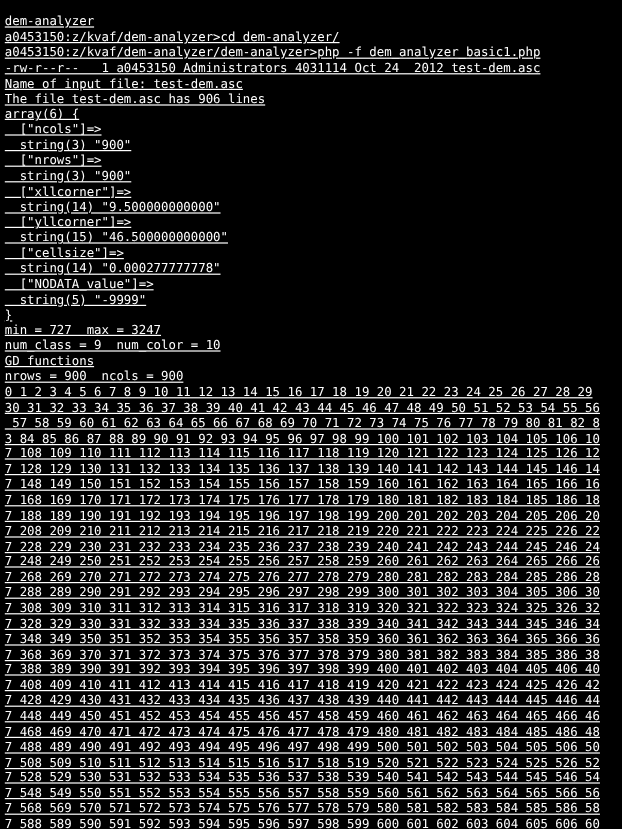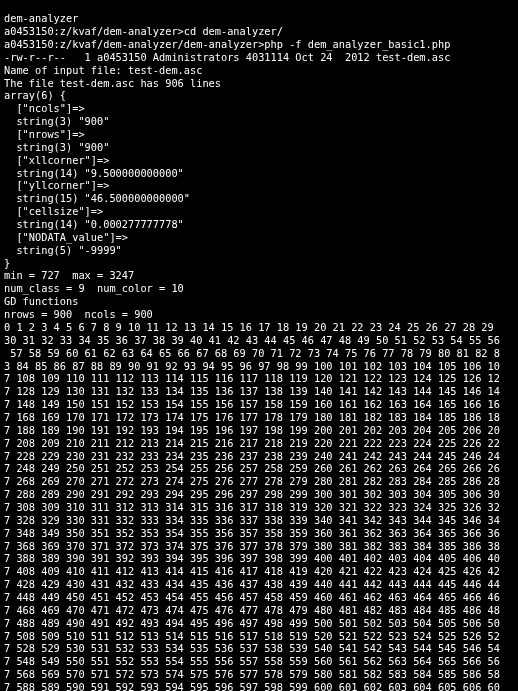--- a/index.html
+++ b/index.html
@@ -15,18 +15,18 @@
     overflow: hidden;
   }
   .terminal {
     padding: 2px 4px;
     white-space: pre;
     overflow: hidden;
     width: 518px;
     height: 691px;
     box-sizing: border-box;
   }
-  .line { display: block; }
+  .line { display: block; text-decoration: underline; }
 </style>
 </head>
 <body>
 
 <pre class="terminal"><span class="line">dem-analyzer</span><span class="line">a0453150:z/kvaf/dem-analyzer&gt;cd dem-analyzer/</span><span class="line">a0453150:z/kvaf/dem-analyzer/dem-analyzer&gt;php -f dem_analyzer_basic1.php</span><span class="line">-rw-r--r--   1 a0453150 Administrators 4031114 Oct 24  2012 test-dem.asc</span><span class="line">Name of input file: test-dem.asc</span><span class="line">The file test-dem.asc has 906 lines</span><span class="line">array(6) {</span><span class="line">  ["ncols"]=&gt;</span><span class="line">  string(3) "900"</span><span class="line">  ["nrows"]=&gt;</span><span class="line">  string(3) "900"</span><span class="line">  ["xllcorner"]=&gt;</span><span class="line">  string(14) "9.500000000000"</span><span class="line">  ["yllcorner"]=&gt;</span><span class="line">  string(15) "46.500000000000"</span><span class="line">  ["cellsize"]=&gt;</span><span class="line">  string(14) "0.000277777778"</span><span class="line">  ["NODATA_value"]=&gt;</span><span class="line">  string(5) "-9999"</span><span class="line">}</span><span class="line">min = 727  max = 3247</span><span class="line">num_class = 9  num_color = 10</span><span class="line">GD functions</span><span class="line">nrows = 900  ncols = 900</span><span class="line">0 1 2 3 4 5 6 7 8 9 10 11 12 13 14 15 16 17 18 19 20 21 22 23 24 25 26 27 28 29</span><span class="line">30 31 32 33 34 35 36 37 38 39 40 41 42 43 44 45 46 47 48 49 50 51 52 53 54 55 56</span><span class="line"> 57 58 59 60 61 62 63 64 65 66 67 68 69 70 71 72 73 74 75 76 77 78 79 80 81 82 8</span><span class="line">3 84 85 86 87 88 89 90 91 92 93 94 95 96 97 98 99 100 101 102 103 104 105 106 10</span><span class="line">7 108 109 110 111 112 113 114 115 116 117 118 119 120 121 122 123 124 125 126 12</span><span class="line">7 128 129 130 131 132 133 134 135 136 137 138 139 140 141 142 143 144 145 146 14</span><span class="line">7 148 149 150 151 152 153 154 155 156 157 158 159 160 161 162 163 164 165 166 16</span><span class="line">7 168 169 170 171 172 173 174 175 176 177 178 179 180 181 182 183 184 185 186 18</span><span class="line">7 188 189 190 191 192 193 194 195 196 197 198 199 200 201 202 203 204 205 206 20</span><span class="line">7 208 209 210 211 212 213 214 215 216 217 218 219 220 221 222 223 224 225 226 22</span><span class="line">7 228 229 230 231 232 233 234 235 236 237 238 239 240 241 242 243 244 245 246 24</span><span class="line">7 248 249 250 251 252 253 254 255 256 257 258 259 260 261 262 263 264 265 266 26</span><span class="line">7 268 269 270 271 272 273 274 275 276 277 278 279 280 281 282 283 284 285 286 28</span><span class="line">7 288 289 290 291 292 293 294 295 296 297 298 299 300 301 302 303 304 305 306 30</span><span class="line">7 308 309 310 311 312 313 314 315 316 317 318 319 320 321 322 323 324 325 326 32</span><span class="line">7 328 329 330 331 332 333 334 335 336 337 338 339 340 341 342 343 344 345 346 34</span><span class="line">7 348 349 350 351 352 353 354 355 356 357 358 359 360 361 362 363 364 365 366 36</span><span class="line">7 368 369 370 371 372 373 374 375 376 377 378 379 380 381 382 383 384 385 386 38</span><span class="line">7 388 389 390 391 392 393 394 395 396 397 398 399 400 401 402 403 404 405 406 40</span><span class="line">7 408 409 410 411 412 413 414 415 416 417 418 419 420 421 422 423 424 425 426 42</span><span class="line">7 428 429 430 431 432 433 434 435 436 437 438 439 440 441 442 443 444 445 446 44</span><span class="line">7 448 449 450 451 452 453 454 455 456 457 458 459 460 461 462 463 464 465 466 46</span><span class="line">7 468 469 470 471 472 473 474 475 476 477 478 479 480 481 482 483 484 485 486 48</span><span class="line">7 488 489 490 491 492 493 494 495 496 497 498 499 500 501 502 503 504 505 506 50</span><span class="line">7 508 509 510 511 512 513 514 515 516 517 518 519 520 521 522 523 524 525 526 52</span><span class="line">7 528 529 530 531 532 533 534 535 536 537 538 539 540 541 542 543 544 545 546 54</span><span class="line">7 548 549 550 551 552 553 554 555 556 557 558 559 560 561 562 563 564 565 566 56</span><span class="line">7 568 569 570 571 572 573 574 575 576 577 578 579 580 581 582 583 584 585 586 58</span><span class="line">7 588 589 590 591 592 593 594 595 596 597 598 599 600 601 602 603 604 605 606 60</span></pre>
 
 </body></html>

